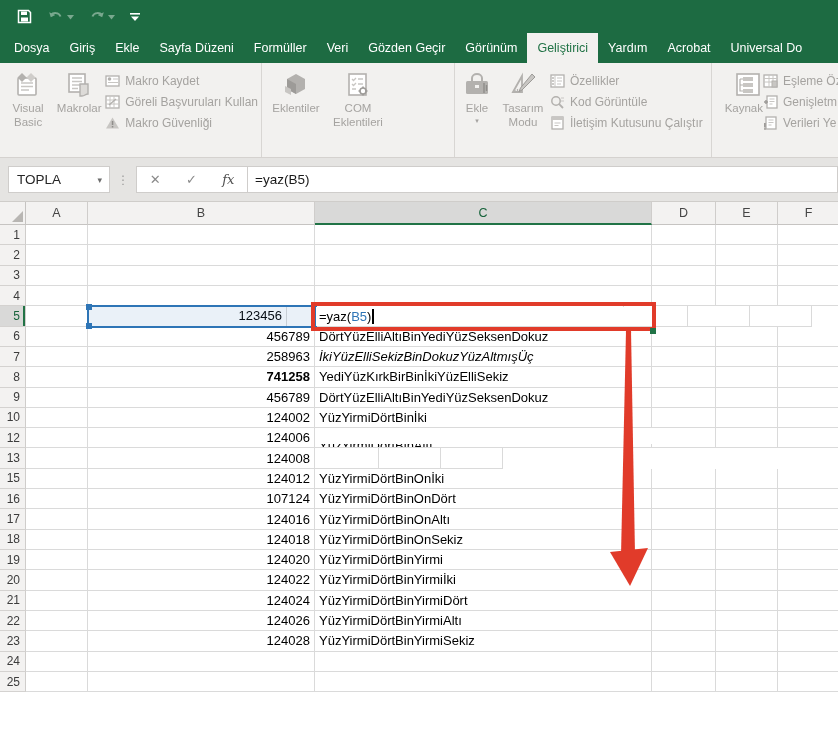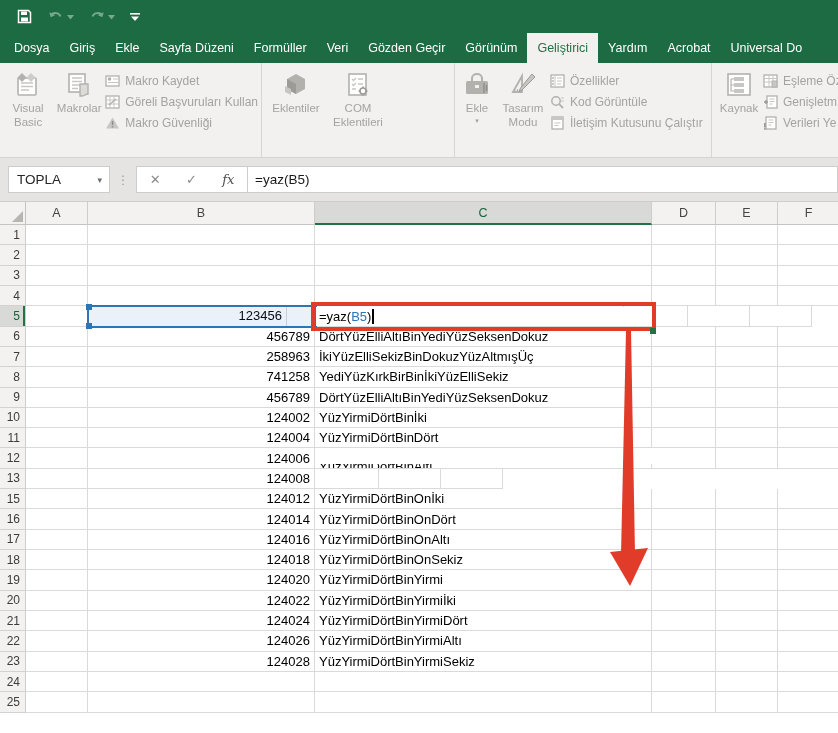--- a/index.html
+++ b/index.html
@@ -241,21 +241,21 @@
             <rect x="2" y="1" width="11" height="12" fill="#fff" stroke="#b3b1ae" stroke-width="1.3"></rect>
             <rect x="2" y="1" width="11" height="3" fill="#c8c6c3"></rect>
             <path d="M4.5 7h6M4.5 9.5h4" stroke="#c8c6c3" stroke-width="1.2"></path>
           </svg>
         <span>İletişim Kutusunu Çalıştır</span>
       </div>
     </div>
   </div>
 
   <div class="rgroup" style="width:200px; border-right:none;">
-    <div class="bigbtn" style="width:48px;">
+    <div class="bigbtn" style="width:48px;align-items:flex-end;">
       <span class="bicon">
         <svg class="gicon" width="30" height="30" viewBox="0 0 30 30">
             <rect x="4" y="4" width="22" height="21" fill="#fff" stroke="#b3b1ae" stroke-width="1.6"></rect>
             <rect x="10" y="7" width="10" height="4" fill="#c8c6c3"></rect>
             <rect x="10" y="13" width="10" height="4" fill="#c8c6c3"></rect>
             <rect x="10" y="19" width="10" height="4" fill="#c8c6c3"></rect>
             <path d="M7 9h3M7 9v12h3M7 15h3" stroke="#b3b1ae" stroke-width="1.2" fill="none"></path>
           </svg>
       </span>
       <span class="blabel">Kaynak</span>
@@ -370,29 +370,29 @@
         <div class="cell num" style="width: 227px;">456789</div>
         <div class="cell txt" style="width: 337px;">DörtYüzElliAltıBinYediYüzSeksenDokuz</div>
         <div class="cell txt" style="width: 64px;"></div>
         <div class="cell txt" style="width: 62px;"></div>
         <div class="cell txt" style="width: 62px;"></div>
       </div>
       <div class="grow">
         <div class="rowh">7</div>
         <div class="cell txt" style="width: 62px;"></div>
         <div class="cell num" style="width: 227px;">258963</div>
-        <div class="cell txt" style="width: 337px;">İkiYüzElliSekizBinDokuzYüzAltmışÜç</div>
+        <div class="cell txt" style="width: 337px; font-style: italic;">İkiYüzElliSekizBinDokuzYüzAltmışÜç</div>
         <div class="cell txt" style="width: 64px;"></div>
         <div class="cell txt" style="width: 62px;"></div>
         <div class="cell txt" style="width: 62px;"></div>
       </div>
       <div class="grow">
         <div class="rowh">8</div>
         <div class="cell txt" style="width: 62px;"></div>
-        <div class="cell num" style="width: 227px;">741258</div>
+        <div class="cell num" style="width: 227px; font-weight: bold;">741258</div>
         <div class="cell txt" style="width: 337px;">YediYüzKırkBirBinİkiYüzElliSekiz</div>
         <div class="cell txt" style="width: 64px;"></div>
         <div class="cell txt" style="width: 62px;"></div>
         <div class="cell txt" style="width: 62px;"></div>
       </div>
       <div class="grow">
         <div class="rowh">9</div>
         <div class="cell txt" style="width: 62px;"></div>
         <div class="cell num" style="width: 227px;">456789</div>
         <div class="cell txt" style="width: 337px;">DörtYüzElliAltıBinYediYüzSeksenDokuz</div>
@@ -403,29 +403,20 @@
       <div class="grow">
         <div class="rowh">10</div>
         <div class="cell txt" style="width: 62px;"></div>
         <div class="cell num" style="width: 227px;">124002</div>
         <div class="cell txt" style="width: 337px;">YüzYirmiDörtBinİki</div>
         <div class="cell txt" style="width: 64px;"></div>
         <div class="cell txt" style="width: 62px;"></div>
         <div class="cell txt" style="width: 62px;"></div>
       </div>
       <div class="grow">
-        <div class="rowh">11</div>
-        <div class="cell txt" style="width: 62px;"></div>
-        <div class="cell num" style="width: 227px;">124004</div>
-        <div class="cell txt" style="width: 337px;">YüzYirmiDörtBinDört</div>
-        <div class="cell txt" style="width: 64px;"></div>
-        <div class="cell txt" style="width: 62px;"></div>
-        <div class="cell txt" style="width: 62px;"></div>
-      </div>
-      <div class="grow">
         <div class="rowh">12</div>
         <div class="cell txt" style="width: 62px;"></div>
         <div class="cell num" style="width: 227px;">124006</div>
         <div class="cell txt" style="width: 337px; margin-top: 16px;">YüzYirmiDörtBinAltı</div>
         <div class="cell txt" style="width: 64px;"></div>
         <div class="cell txt" style="width: 62px;"></div>
         <div class="cell txt" style="width: 62px;"></div>
       </div>
       <div class="grow">
         <div class="rowh">13</div>
@@ -440,21 +431,21 @@
         <div class="cell txt" style="width: 62px;"></div>
         <div class="cell num" style="width: 227px;">124012</div>
         <div class="cell txt" style="width: 337px;">YüzYirmiDörtBinOnİki</div>
         <div class="cell txt" style="width: 64px;"></div>
         <div class="cell txt" style="width: 62px;"></div>
         <div class="cell txt" style="width: 62px;"></div>
       </div>
       <div class="grow">
         <div class="rowh">16</div>
         <div class="cell txt" style="width: 62px;"></div>
-        <div class="cell num" style="width: 227px;">124014</div>
+        <div class="cell num" style="width: 227px;">107124</div>
         <div class="cell txt" style="width: 337px;">YüzYirmiDörtBinOnDört</div>
         <div class="cell txt" style="width: 64px;"></div>
         <div class="cell txt" style="width: 62px;"></div>
         <div class="cell txt" style="width: 62px;"></div>
       </div>
       <div class="grow">
         <div class="rowh">17</div>
         <div class="cell txt" style="width: 62px;"></div>
         <div class="cell num" style="width: 227px;">124016</div>
         <div class="cell txt" style="width: 337px;">YüzYirmiDörtBinOnAltı</div>

